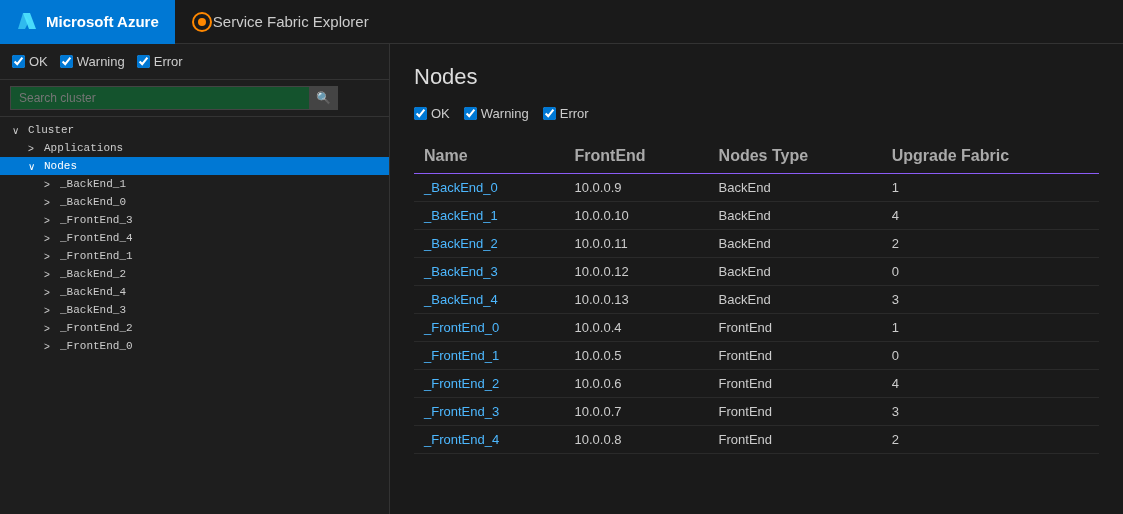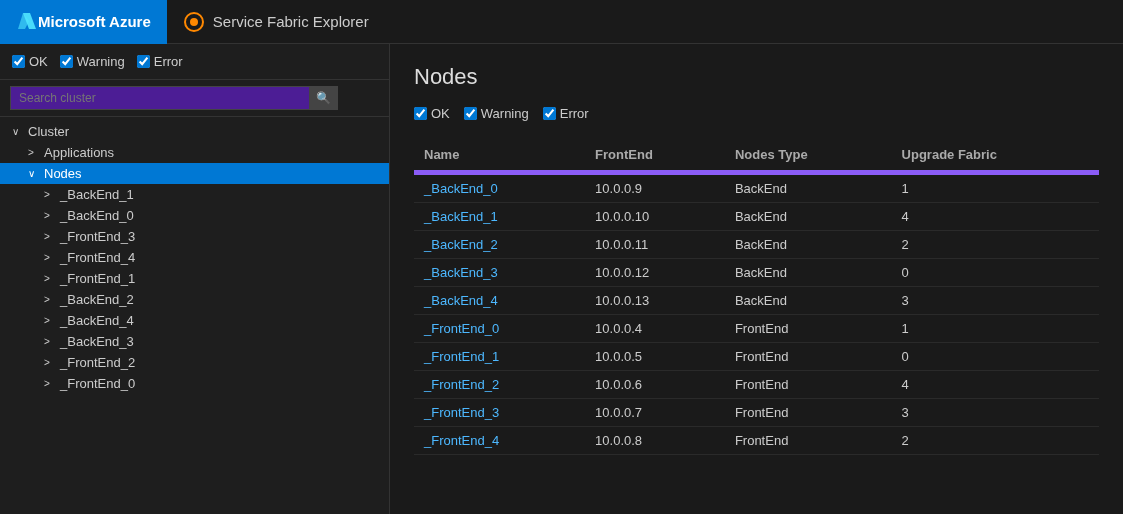--- a/index.html
+++ b/index.html
@@ -23,31 +23,31 @@
       height: 44px;
       flex-shrink: 0;
       border-bottom: 1px solid #333;
     }
     .azure-logo {
       background: #0078d4;
       height: 44px;
       display: flex;
       align-items: center;
       padding: 0 16px;
+      gap: 8px;
       color: white;
       font-size: 15px;
       font-weight: 600;
     }
     .app-title {
       color: #ccc;
       font-size: 15px;
       padding-left: 16px;
       display: flex;
       align-items: center;
-      gap: 8px;
     }
 
     
     .main {
       display: flex;
       flex: 1;
       overflow: hidden;
     }
 
     
@@ -80,21 +80,21 @@
       height: 13px;
     }
 
     .search-bar {
       padding: 6px 10px;
       border-bottom: 1px solid #333;
       display: flex;
       align-items: center;
     }
     .search-bar input {
-      background: #4c1d95;
+      background: #14532d;
       border: 1px solid #444;
       color: #ccc;
       padding: 4px 8px;
       width: 300px;
       outline: none;
       font-size: 12px;
     }
     .search-bar .search-icon {
       background: #444;
       border: 1px solid #444;
@@ -119,21 +119,22 @@
       background: #0078d4;
       color: white;
     }
     .tree-item .arrow {
       font-size: 10px;
       margin-right: 4px;
       display: inline-block;
       width: 12px;
     }
     .tree-item .label {
-      font-size: 13px;
+      font-size: 11px;
+      font-family: Liberation Mono, monospace;
     }
     .tree-item.level-0 {
       padding-left: 12px;
     }
     .tree-item.level-1 {
       padding-left: 28px;
     }
     .tree-item.level-2 {
       padding-left: 44px;
     }
@@ -163,22 +164,22 @@
     
     .nodes-table {
       width: 100%;
       border-collapse: collapse;
     }
     .nodes-table th {
       text-align: left;
       color: #aaa;
       font-weight: 600;
       padding: 8px 10px;
-      border-bottom: 5px solid #8b5cf6;
-      font-size: 13px;
+      border-bottom: 1px solid #8b5cf6;
+      font-size: 16px;
     }
     .nodes-table td {
       padding: 6px 10px;
       border-bottom: 1px solid #2a2a2a;
       font-size: 13px;
     }
     .node-link {
       color: #4db8ff;
       cursor: pointer;
       text-decoration: none;

